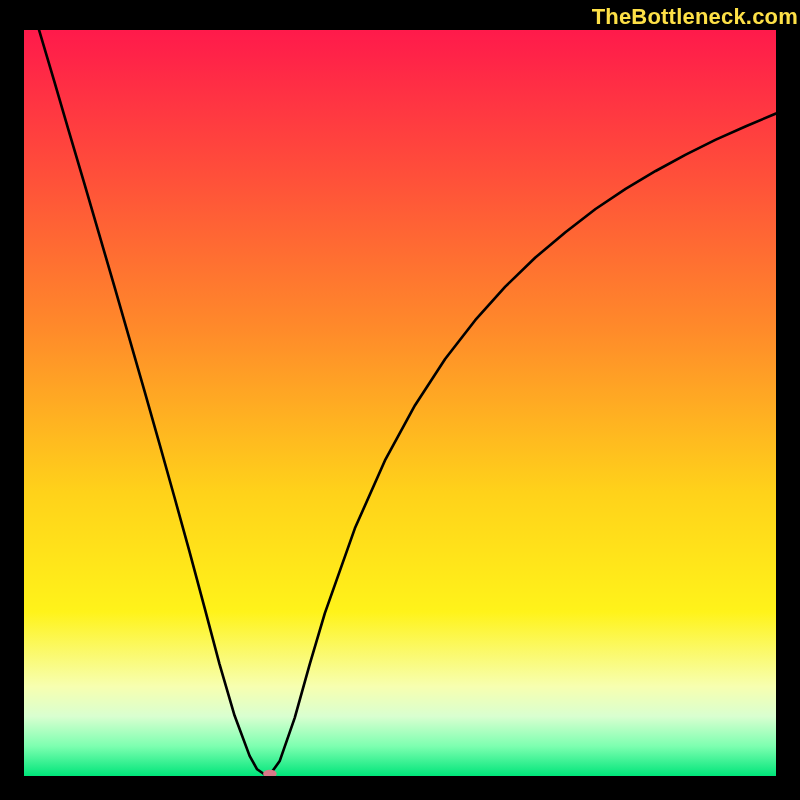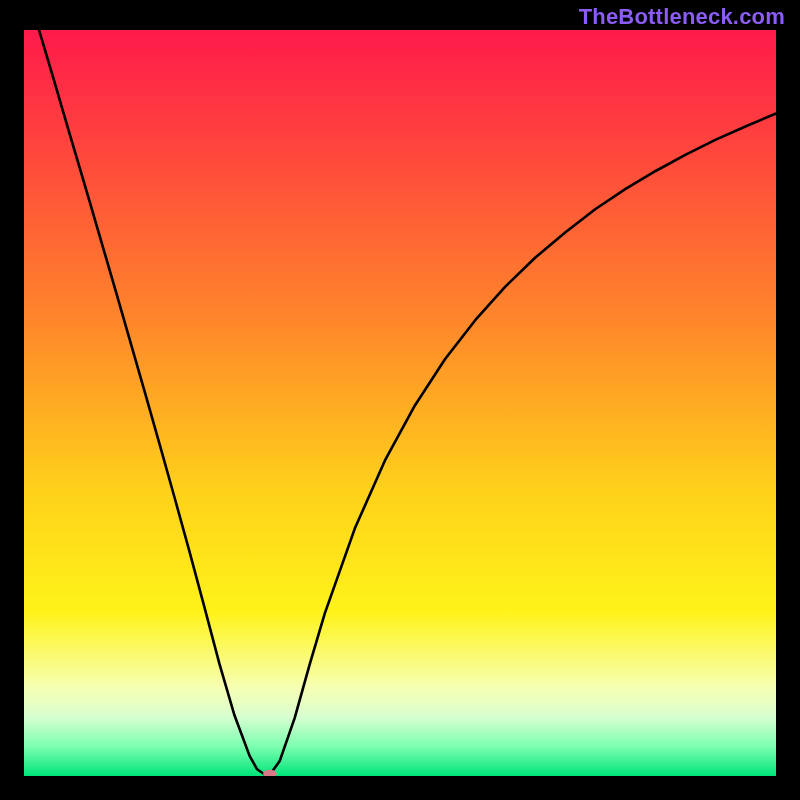--- a/index.html
+++ b/index.html
@@ -13,22 +13,22 @@
   }
   .frame {
     position: relative;
     width: 800px;
     height: 800px;
     background: #000;
   }
   .attribution {
     position: absolute;
     top: 4px;
-    right: 15px;
-    color: #8b5cf6;
+    right: 2px;
+    color: #fde047;
     font-size: 22px;
     font-weight: 600;
     letter-spacing: 0.2px;
     user-select: none;
   }
   .plot {
     position: absolute;
     left: 24px;
     top: 30px;
     width: 752px;

